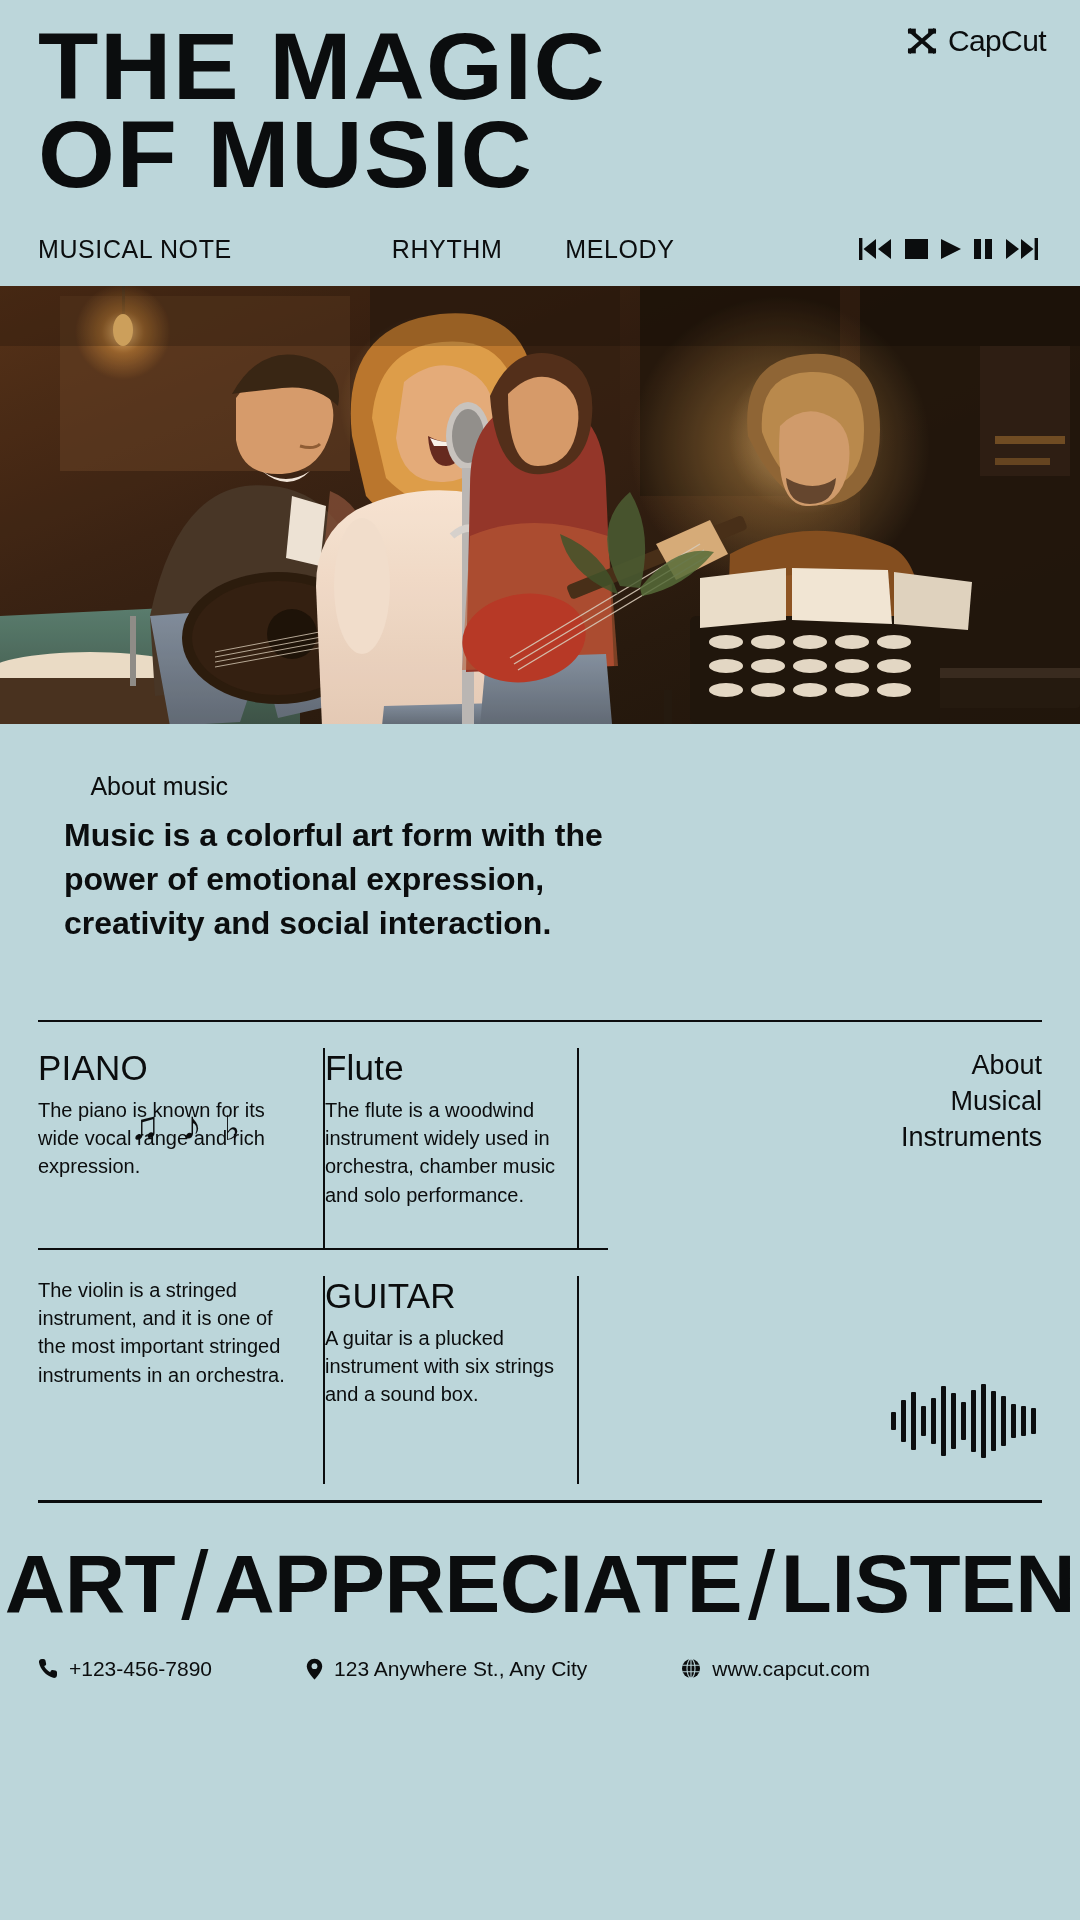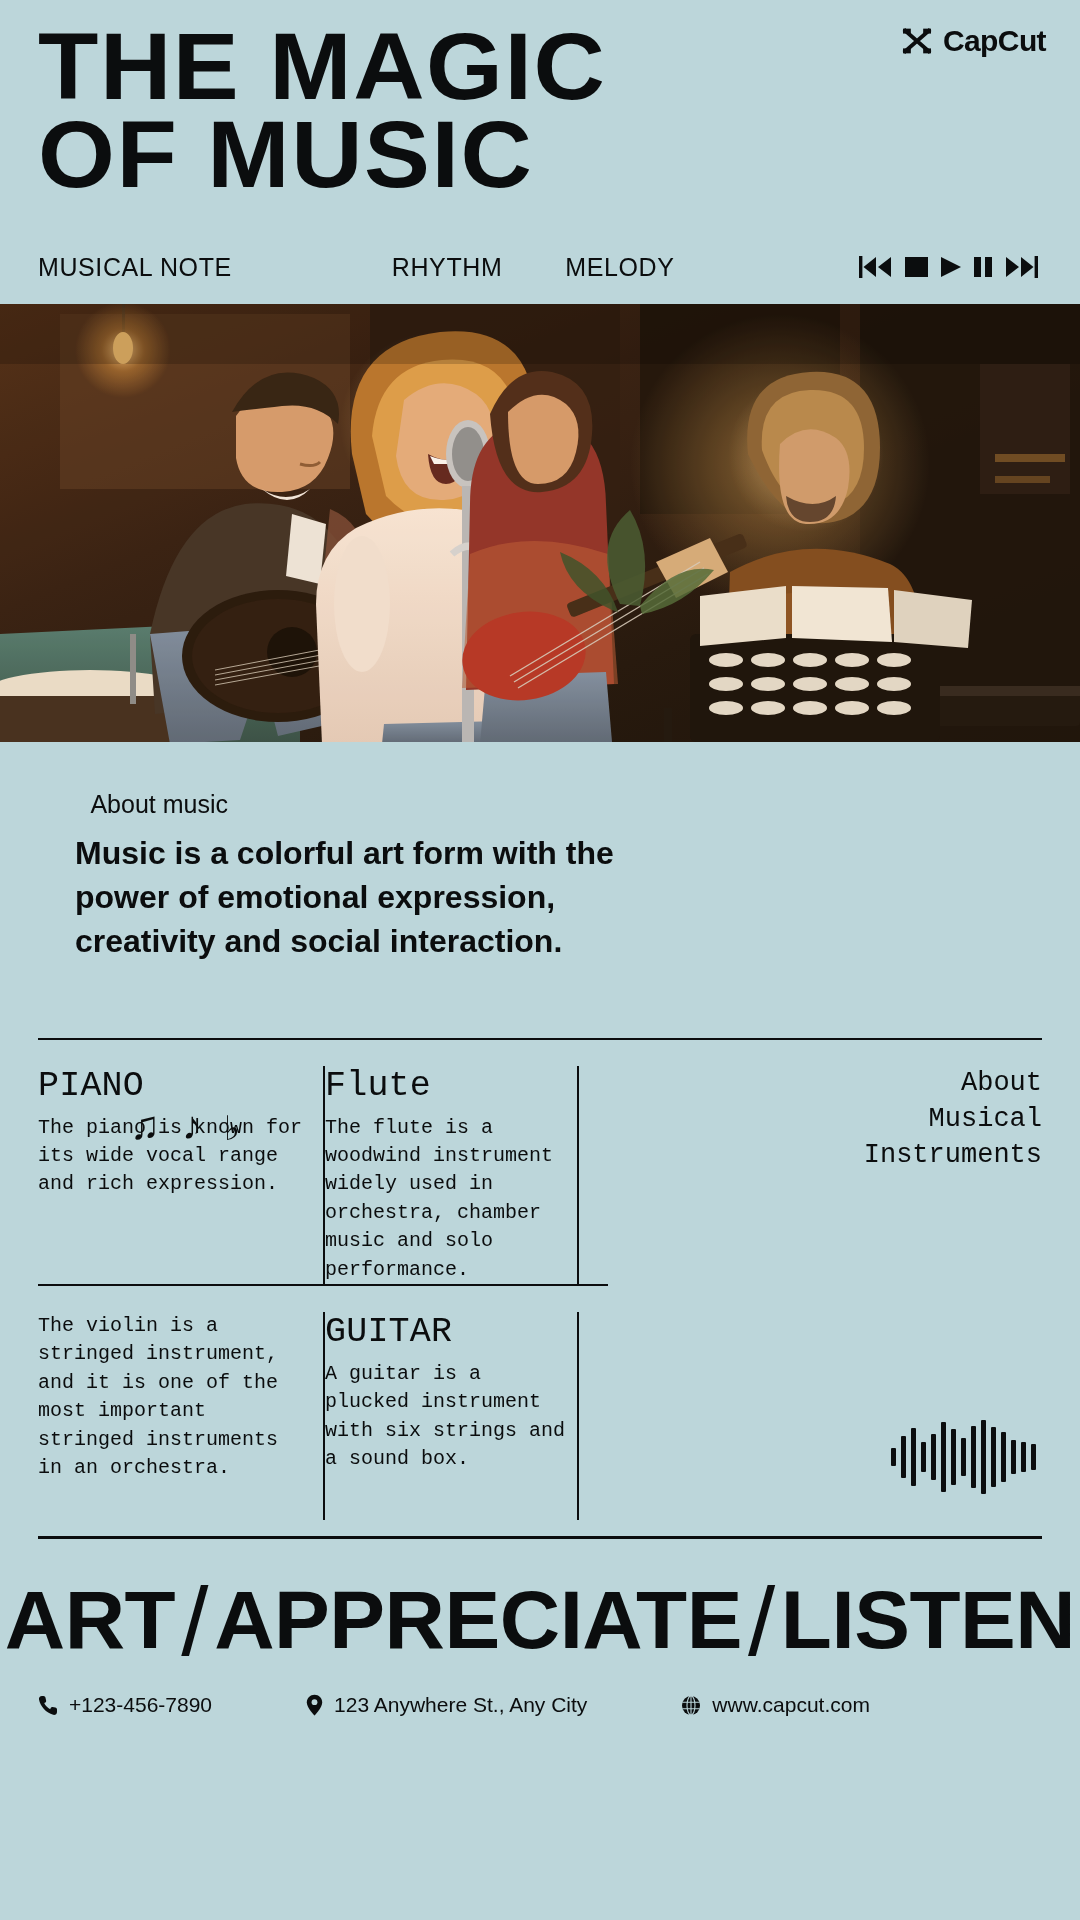--- a/index.html
+++ b/index.html
@@ -27,39 +27,39 @@
     position: absolute;
     top: 26px;
     right: 34px;
     display: flex;
     align-items: center;
     gap: 9px;
   }
   .brand-mark { width: 34px; height: 28px; display:block; }
   .brand-name {
     font-size: 30px;
-    font-weight: 700;
+    font-weight: 400;
     letter-spacing: -0.6px;
     line-height: 1;
   }
   .title {
     font-size: 95px;
     line-height: 0.93;
     font-weight: 700;
     letter-spacing: 1.5px;
     margin: 0;
     max-width: 700px;
     transform: scaleX(1.04);
     transform-origin: left center;
     font-stretch: condensed;
   }
   .navrow {
     display: flex;
     align-items: center;
-    margin-top: 54px;
+    margin-top: 36px;
     padding-bottom: 22px;
   }
   .navlinks { display: flex; align-items: center; }
   .navlink {
     font-size: 25px;
     letter-spacing: 0.6px;
     white-space: nowrap;
   }
   .nav-sp1 { width: 160px; }
   .nav-sp2 { width: 63px; }
@@ -99,21 +99,20 @@
   }
   .about-divider {
     width: 2px;
     background: #0b0d0e;
     align-self: stretch;
     margin-bottom: 12px;
   }
   .about-body {
     flex: 1;
     padding-left: 26px;
-    margin-left: 11px;
   }
   .about-text {
     font-size: 32px;
     font-weight: 700;
     line-height: 1.38;
     margin: 0;
     max-width: 610px;
   }
   .notes {
     position: absolute;
@@ -138,21 +137,20 @@
     background: #0b0d0e;
     margin: 0 38px 0 38px;
     width: 570px;
   }
 
   
   .inst-section { padding: 0 38px; }
   .inst-row {
     display: flex;
     align-items: stretch;
-    font-family: Liberation Mono, monospace;
   }
   .inst-row-1 { padding-top: 26px; min-height: 200px; }
   .inst-row-2 { padding-top: 26px; min-height: 208px; }
   .col {
     box-sizing: border-box;
   }
   .col-1 { width: 285px; padding-right: 18px; }
   .col-2 { width: 252px; }
   .col-3 { flex: 1; padding-left: 9px; text-align: right; }
   .vrule {

